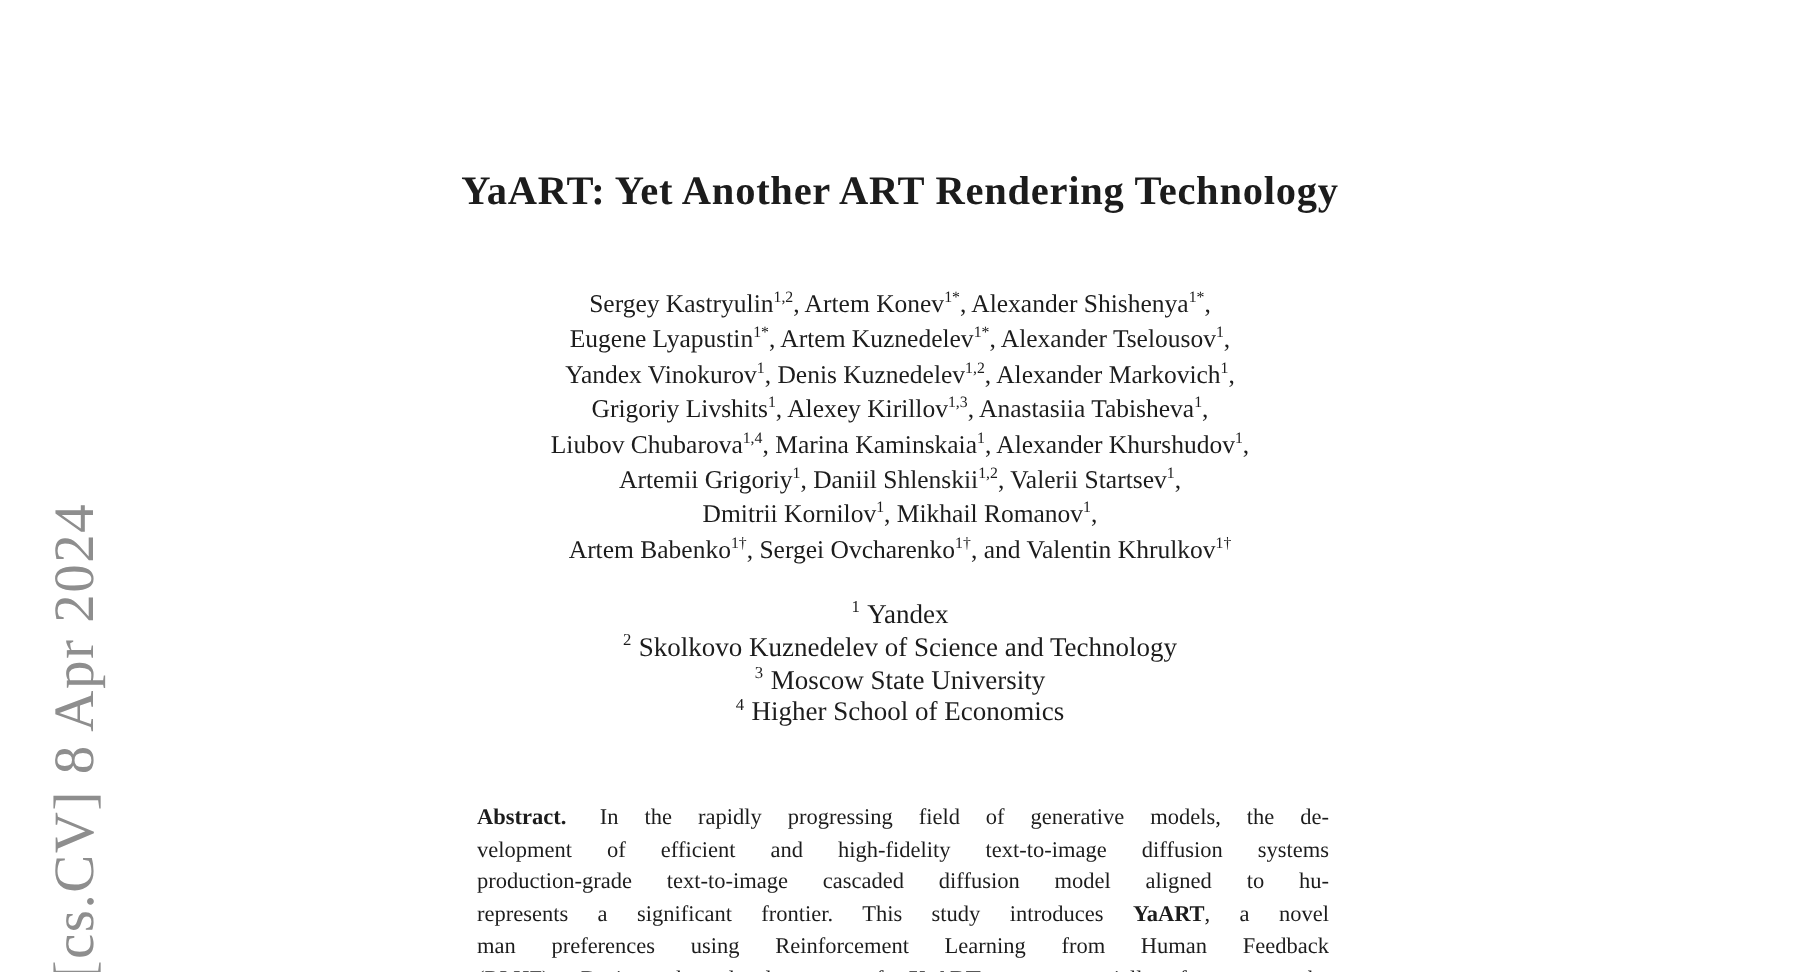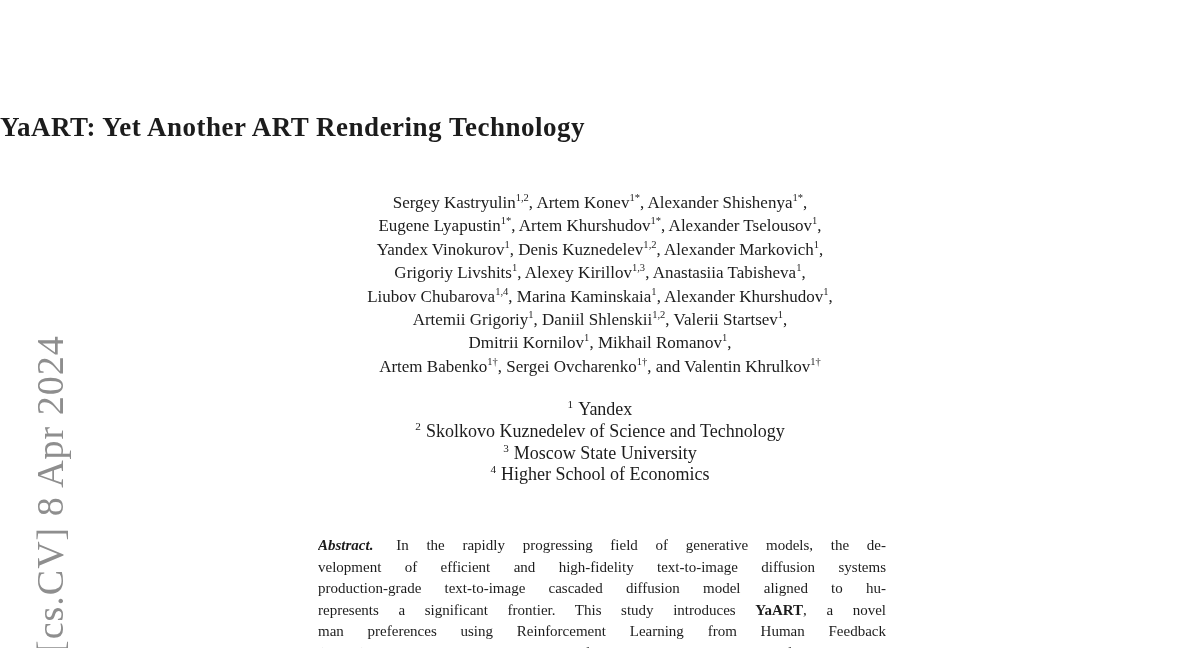--- a/index.html
+++ b/index.html
@@ -27,20 +27,21 @@
     letter-spacing: 1px;
     white-space: nowrap;
     color: #8e8e8e;
   }
   .title {
     position: absolute;
     top: 112px;
     left: 0;
     width: 100%;
     margin: 0;
+    text-align: center;
     font-size: 27px;
     font-weight: bold;
     letter-spacing: 0.5px;
   }
   .authors {
     position: absolute;
     top: 191px;
     left: 0;
     width: 100%;
     text-align: center;
@@ -85,34 +86,33 @@
   .abstract-line::after {
     content: "";
     display: inline-block;
     width: 100%;
   }
   .b {
     font-weight: bold;
   }
   .abstract-line .b:first-child {
     margin-right: 5px;
-    font-style: italic;
   }
 </style>
 </head>
 <body style="background: rgb(255, 255, 255); color: rgb(28, 28, 28);">
 
 <div class="page">
   <div class="arxiv-stamp" style="color: rgb(142, 142, 142);">[cs.CV] 8 Apr 2024</div>
 
   <h1 class="title">YaART: Yet Another ART Rendering Technology</h1>
 
   <div class="authors">
       <div class="author-line"><span>Sergey Kastryulin</span><sup>1,2</sup><span>, Artem Konev</span><sup>1*</sup><span>, Alexander Shishenya</span><sup>1*</sup><span>,</span></div>
-      <div class="author-line"><span>Eugene Lyapustin</span><sup>1*</sup><span>, Artem Khurshudov</span><sup>1*</sup><span>, Alexander Tselousov</span><sup>1</sup><span>,</span></div>
+      <div class="author-line"><span>Eugene Lyapustin</span><sup>1*</sup><span>, Artem Kuznedelev</span><sup>1*</sup><span>, Alexander Tselousov</span><sup>1</sup><span>,</span></div>
       <div class="author-line"><span>Yandex Vinokurov</span><sup>1</sup><span>, Denis Kuznedelev</span><sup>1,2</sup><span>, Alexander Markovich</span><sup>1</sup><span>,</span></div>
       <div class="author-line"><span>Grigoriy Livshits</span><sup>1</sup><span>, Alexey Kirillov</span><sup>1,3</sup><span>, Anastasiia Tabisheva</span><sup>1</sup><span>,</span></div>
       <div class="author-line"><span>Liubov Chubarova</span><sup>1,4</sup><span>, Marina Kaminskaia</span><sup>1</sup><span>, Alexander Khurshudov</span><sup>1</sup><span>,</span></div>
       <div class="author-line"><span>Artemii Grigoriy</span><sup>1</sup><span>, Daniil Shlenskii</span><sup>1,2</sup><span>, Valerii Startsev</span><sup>1</sup><span>,</span></div>
       <div class="author-line"><span>Dmitrii Kornilov</span><sup>1</sup><span>, Mikhail Romanov</span><sup>1</sup><span>,</span></div>
       <div class="author-line"><span>Artem Babenko</span><sup>1†</sup><span>, Sergei Ovcharenko</span><sup>1†</sup><span>, and Valentin Khrulkov</span><sup>1†</sup></div>
     </div>
 
   <div class="affiliations">
       <div class="affiliation-line"><sup>1</sup><span>Yandex</span></div>

